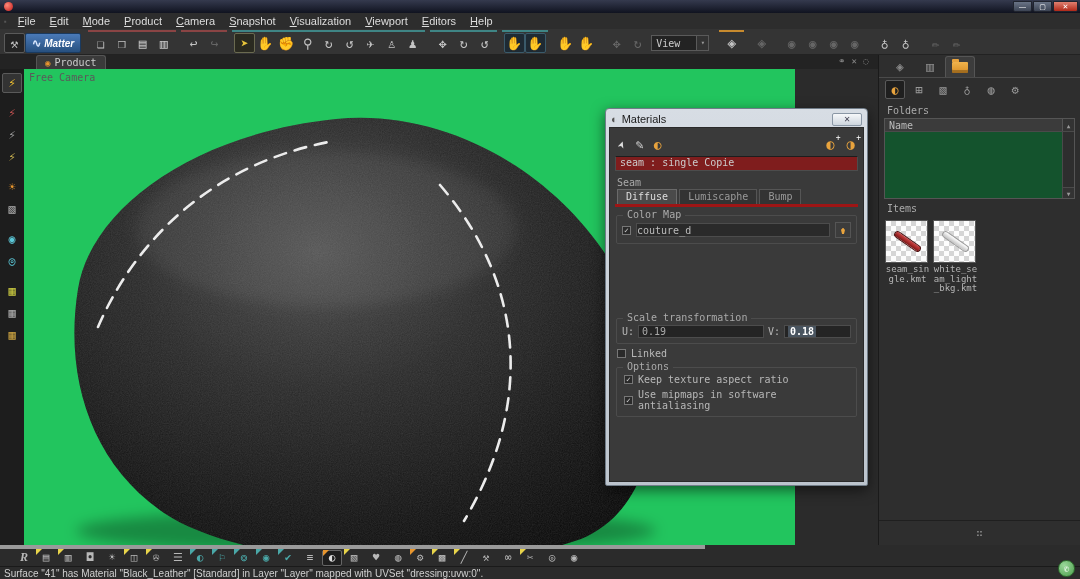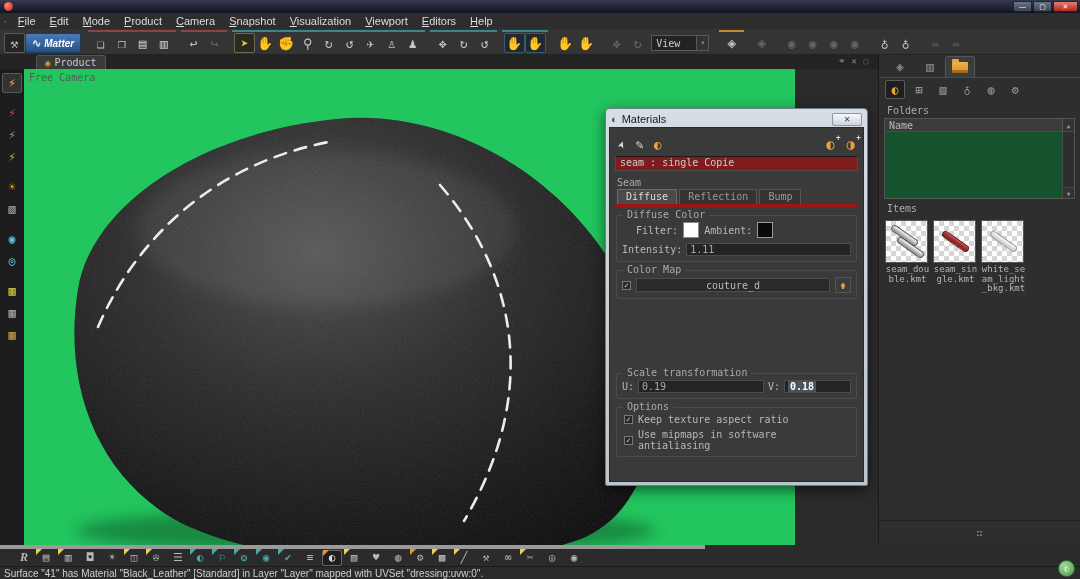--- a/index.html
+++ b/index.html
@@ -62,21 +62,21 @@
 .dtab.active{background:#4a4a4a;color:#ddd;border-color:#6a6a6a}
 .redbar{height:3px;background:#9e1515;margin-bottom:8px}
 .grpbox{position:relative;border:1px solid #4c4c4c;border-radius:2px;padding:6px 5px 5px;margin:4px 1px 8px}
 .glabel{position:absolute;top:-7px;left:6px;background:#3a3a3a;padding:0 4px;color:#aaa}
 .swrow{display:flex;align-items:center;gap:5px;padding-left:14px}
 .swatch{width:16px;height:16px;border:1px solid #888}
 .fieldrow{display:flex;align-items:center;gap:4px;margin-top:5px}
 .tfield{background:#242424;border:1px solid #4c4c4c;height:13px;display:flex;align-items:center;padding:0 3px;color:#aaa}
 .cmrow{display:flex;align-items:center;gap:5px}
 .cb{width:9px;height:9px;background:#2a2a2a;border:1px solid #777;font-size:8px;line-height:8px;text-align:center;color:#ccc;flex:0 0 auto}
-.combo{flex:1;height:14px;background:#2a2a2a;border:1px solid #4c4c4c;text-align:center;color:#bbb;line-height:13px}
+.combo{flex:1;height:14px;background:#2a2a2a;border:1px solid #4c4c4c;color:#bbb;line-height:13px}
 .trashbtn{width:16px;height:16px;background:#3c3c3c;border:1px solid #555;color:#e8a33d;font-size:10px;text-align:center;line-height:15px}
 .dspacer{height:62px}
 .uvrow{display:flex;align-items:center;gap:4px}
 .vsel{background:#49545f;color:#fff;font-weight:bold;padding:0 2px}
 .cbrow{display:flex;align-items:center;gap:5px;margin:4px 0 0 2px}
 
 .rpanel{position:absolute;left:878px;top:55px;width:202px;height:490px;background:#2e2e2e;border-left:1px solid #1a1a1a}
 .rtabs{height:23px;display:flex;align-items:flex-end;padding-left:6px;border-bottom:1px solid #4a4a4a}
 .rtab{width:30px;height:21px;display:flex;align-items:center;justify-content:center;font-size:13px;color:#888}
 .rtab.active{background:#3c3c3c;border:1px solid #555;border-bottom:none;border-radius:3px 3px 0 0}
@@ -293,40 +293,25 @@
         <span class="sphplus"><span>◐</span><sup>+</sup></span>
         <span class="sphplus"><span>◑</span><sup>+</sup></span>
       </span>
     </div>
     <div class="namefield">
       <span>seam : single Copie</span>
     </div>
     <div class="matname">Seam</div>
     <div class="dtabs">
       <span class="dtab active">Diffuse</span>
-      <span class="dtab">Reflection</span>
+      <span class="dtab">Lumiscaphe</span>
       <span class="dtab">Bump</span>
     </div>
     <div class="redbar"></div>
 
-    <div class="grpbox">
-      <span class="glabel">Diffuse Color</span>
-      <div class="swrow">
-        <span>Filter:</span>
-        <span class="swatch" style="background:#ffffff"></span>
-        <span>Ambient:</span>
-        <span class="swatch" style="background:#0a0a0a;border-color:#999"></span>
-      </div>
-      <div class="fieldrow">
-        <span>Intensity:</span>
-        <span class="tfield" style="width:168px">
-            <span>1.11</span>
-          </span>
-      </div>
-    </div>
 
     <div class="grpbox">
       <span class="glabel">Color Map</span>
       <div class="cmrow">
         <span class="cb">✓</span>
         <span class="combo"><span>couture_d</span></span>
         <span class="trashbtn">⚱</span>
       </div>
     </div>
 
@@ -338,20 +323,24 @@
         <span>U:</span>
         <span class="tfield" style="width:128px">
             <span>0.19</span>
           </span>
         <span>V:</span>
         <span class="tfield" style="width:68px">
             <span class="vsel">0.18</span>
           </span>
       </div>
     </div>
+    <div class="cbrow">
+      <span class="cb"></span>
+      <span>Linked</span>
+    </div>
 
     <div class="grpbox" style="margin-top:8px">
       <span class="glabel">Options</span>
       <div class="cbrow" style="margin-top:0">
         <span class="cb">✓</span>
         <span>Keep texture aspect ratio</span>
       </div>
       <div class="cbrow">
         <span class="cb">✓</span>
         <span>Use mipmaps in software antialiasing</span>
@@ -381,27 +370,20 @@
     <div class="treehdr">
       <span class="hname">Name</span>
       <span class="sbtn">▲</span>
     </div>
     <div class="treescroll">
       <span class="down">▼</span>
     </div>
   </div>
   <div class="plabel">Items</div>
   <div class="itemsgrid">
-    <div class="card">
-      <div class="thumb">
-        <span class="stitch silver s2a"></span>
-          <span class="stitch silver s2b"></span>
-      </div>
-      <div class="clabel">seam_double.kmt</div>
-    </div>
     <div class="card">
       <div class="thumb">
           <span class="stitch red"></span>
         </div>
       <div class="clabel">seam_single.kmt</div>
     </div>
     <div class="card">
       <div class="thumb">
           <span class="stitch white"></span>
         </div>

